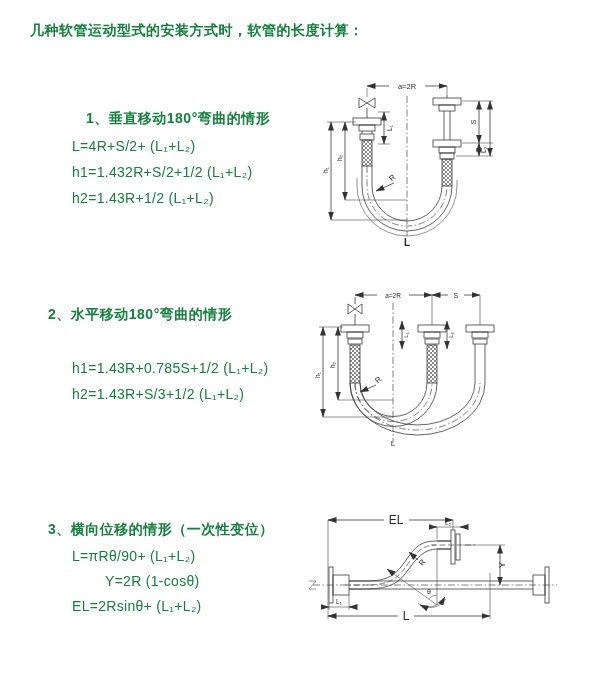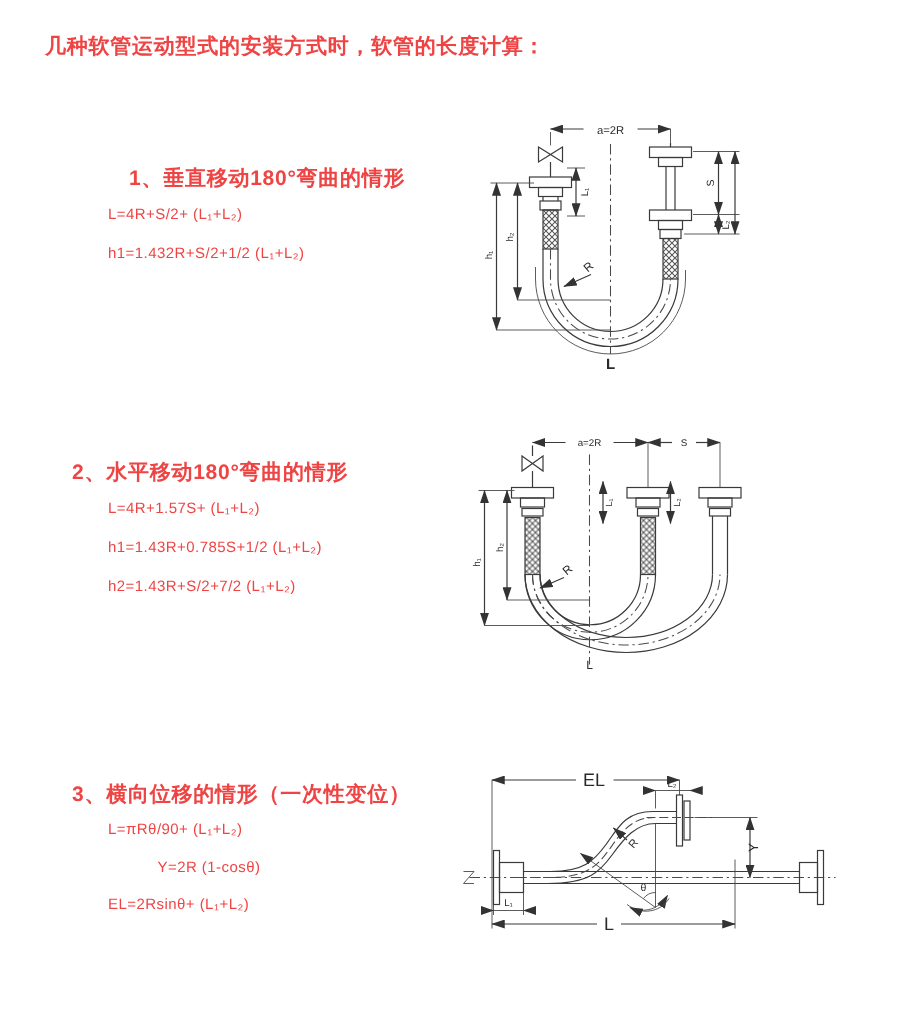--- a/index.html
+++ b/index.html
@@ -1,37 +1,38 @@
 <!DOCTYPE html>
 <html><head>
 <meta charset="utf-8">
 <style>
   html,body{margin:0;padding:0;background:#fff;}
   .page{position:relative;width:600px;height:675px;background:#ffffff;overflow:hidden;
-        font-family:"Liberation Sans",sans-serif;color:#ef4444;text-align:right;}
+        font-family:"Liberation Sans",sans-serif;color:#15803d;text-align:right;}
   .title{position:absolute;left:30px;top:22px;font-size:14px;font-weight:700;letter-spacing:.5px;}
   .sec-head{position:absolute;font-size:14px;font-weight:700;letter-spacing:.5px;}
-  .formula{position:absolute;font-size:10px;font-weight:500;letter-spacing:.3px;white-space:pre;}
+  .formula{position:absolute;font-size:14px;font-weight:500;letter-spacing:.3px;white-space:pre;}
   svg{position:absolute;overflow:visible;}
   svg text{font-family:"Liberation Sans",sans-serif;fill:#2a2a2a;}
   .ln{stroke:#3a3a3a;stroke-width:.8;fill:none;}
   .thin{stroke:#4a4a4a;stroke-width:.6;fill:none;}
   .dash{stroke:#4a4a4a;stroke-width:.7;fill:none;stroke-dasharray:7 2.5 1.5 2.5;}
   .hdash{stroke:#4a4a4a;stroke-width:.7;fill:none;stroke-dasharray:6 2.5;}
 </style>
 </head>
 <body>
 
 <div class="page">
 
   <div class="title">几种软管运动型式的安装方式时，软管的长度计算：</div>
 
   <div class="sec-head" style="left:48px;top:110px;margin-left:38px;">1、垂直移动180°弯曲的情形</div>
   <div class="formula" style="left:72px;top:138px;">L=4R+S/2+ (L₁+L₂)</div>
   <div class="formula" style="left:72px;top:164px;">h1=1.432R+S/2+1/2 (L₁+L₂)</div>
+  <div class="formula" style="left:72px;top:190px;">h2=1.43R+1/2 (L₁+L₂)</div>
 
   <svg style="left:312px;top:66px;" width="285" height="196" viewBox="0 0 285 196">
     <defs>
       <marker id="a1" markerUnits="userSpaceOnUse" markerWidth="9" markerHeight="6" refX="8.5" refY="3" orient="auto-start-reverse">
         <path d="M0,0L9,3L0,6Z" fill="#333"></path>
       </marker>
       <pattern id="hp1" width="4" height="4" patternUnits="userSpaceOnUse">
         <path d="M0,0L4,4M4,0L0,4" stroke="#555" stroke-width="0.7"></path>
       </pattern>
     </defs>
@@ -100,23 +101,22 @@
     <line class="ln" x1="167" y1="35" x2="167" y2="77" marker-start="url(#a1)" marker-end="url(#a1)"></line>
     <line class="ln" x1="167" y1="77" x2="167" y2="90" marker-start="url(#a1)" marker-end="url(#a1)"></line>
     <line class="ln" x1="178" y1="35" x2="178" y2="90" marker-start="url(#a1)" marker-end="url(#a1)"></line>
     <text transform="translate(164,56) rotate(-90)" font-size="7" text-anchor="middle">S</text>
     <text transform="translate(174,84) rotate(-90)" font-size="6.5" text-anchor="middle">L₂</text>
 
     <text x="95" y="180" font-size="10" font-weight="bold" text-anchor="middle">L</text>
   </svg>
 
   <div class="sec-head" style="left:48px;top:306px;">2、水平移动180°弯曲的情形</div>
-  <div class="formula" style="left:72px;top:334px;">L=4R+1.57S+ (L₁+L₂)</div>
   <div class="formula" style="left:72px;top:360px;">h1=1.43R+0.785S+1/2 (L₁+L₂)</div>
-  <div class="formula" style="left:72px;top:386px;">h2=1.43R+S/2+7/2 (L₁+L₂)</div>
+  <div class="formula" style="left:72px;top:386px;">h2=1.43R+S/3+1/2 (L₁+L₂)</div>
 
   <svg style="left:313px;top:283px;" width="285" height="180" viewBox="0 0 285 180">
     <defs>
       <marker id="a2" markerUnits="userSpaceOnUse" markerWidth="9" markerHeight="6" refX="8.5" refY="3" orient="auto-start-reverse">
         <path d="M0,0L9,3L0,6Z" fill="#333"></path>
       </marker>
       <pattern id="hp2" width="4" height="4" patternUnits="userSpaceOnUse">
         <path d="M0,0L4,4M4,0L0,4" stroke="#555" stroke-width="0.7"></path>
       </pattern>
     </defs>

